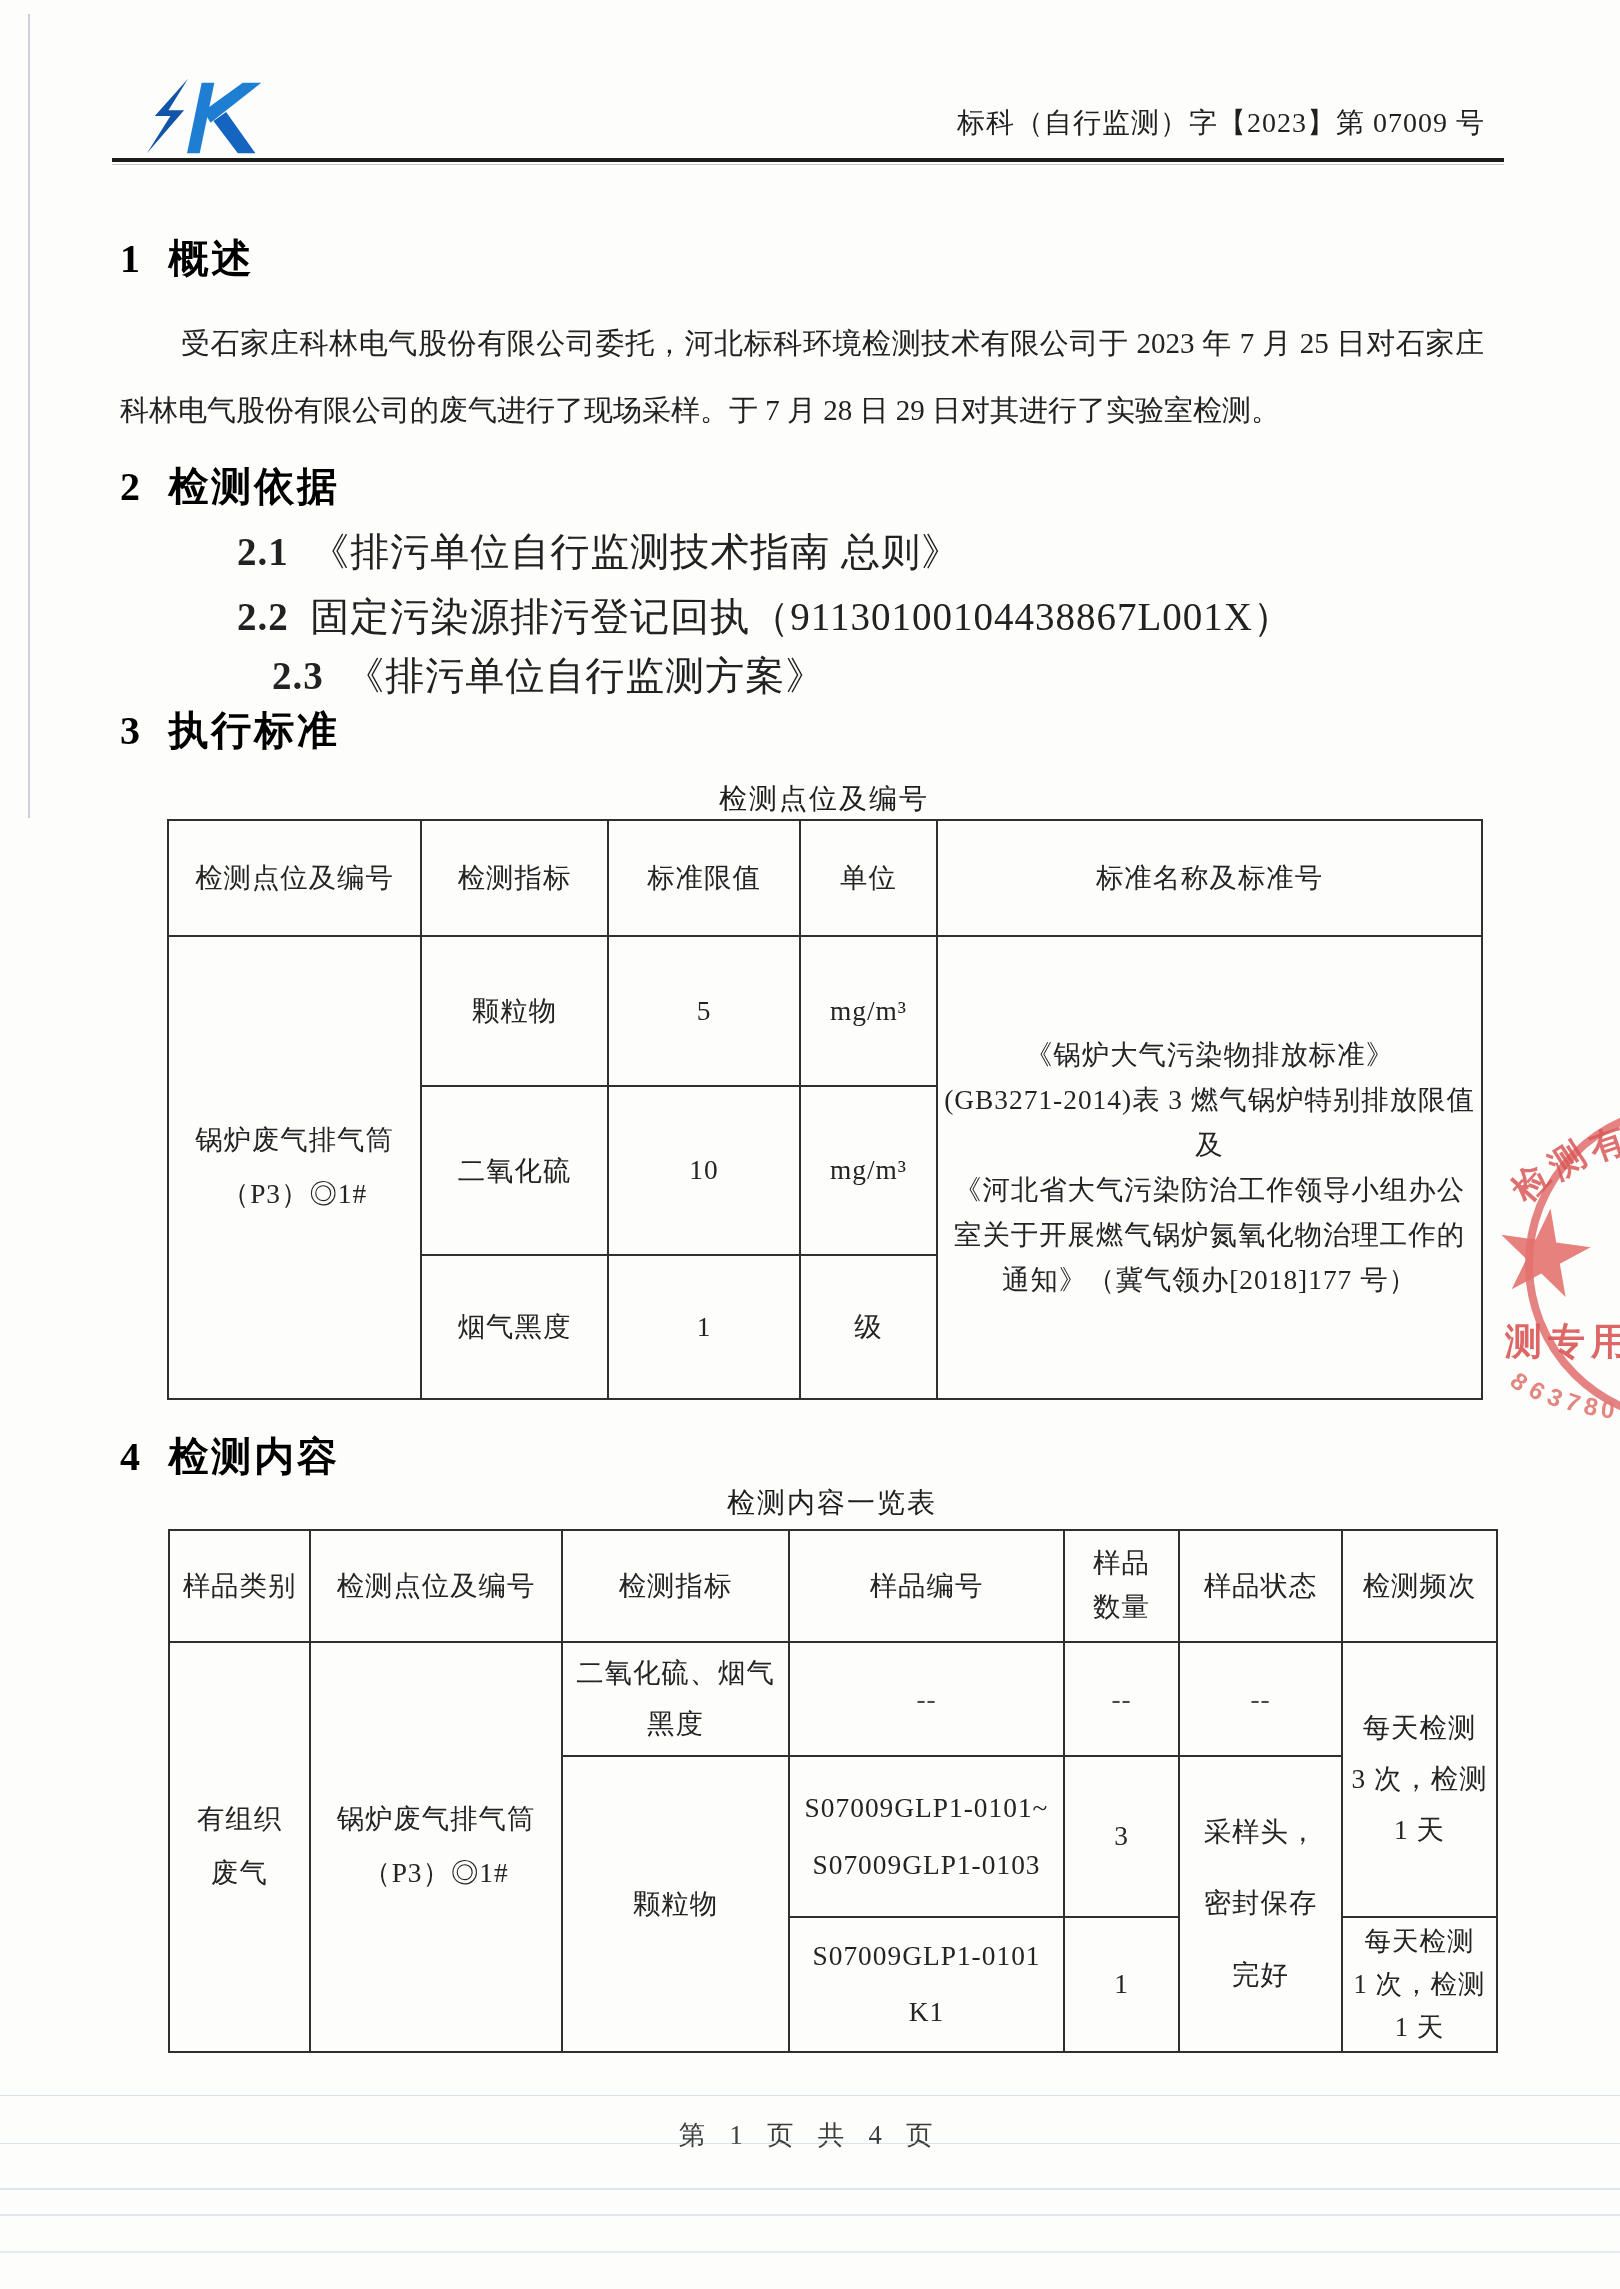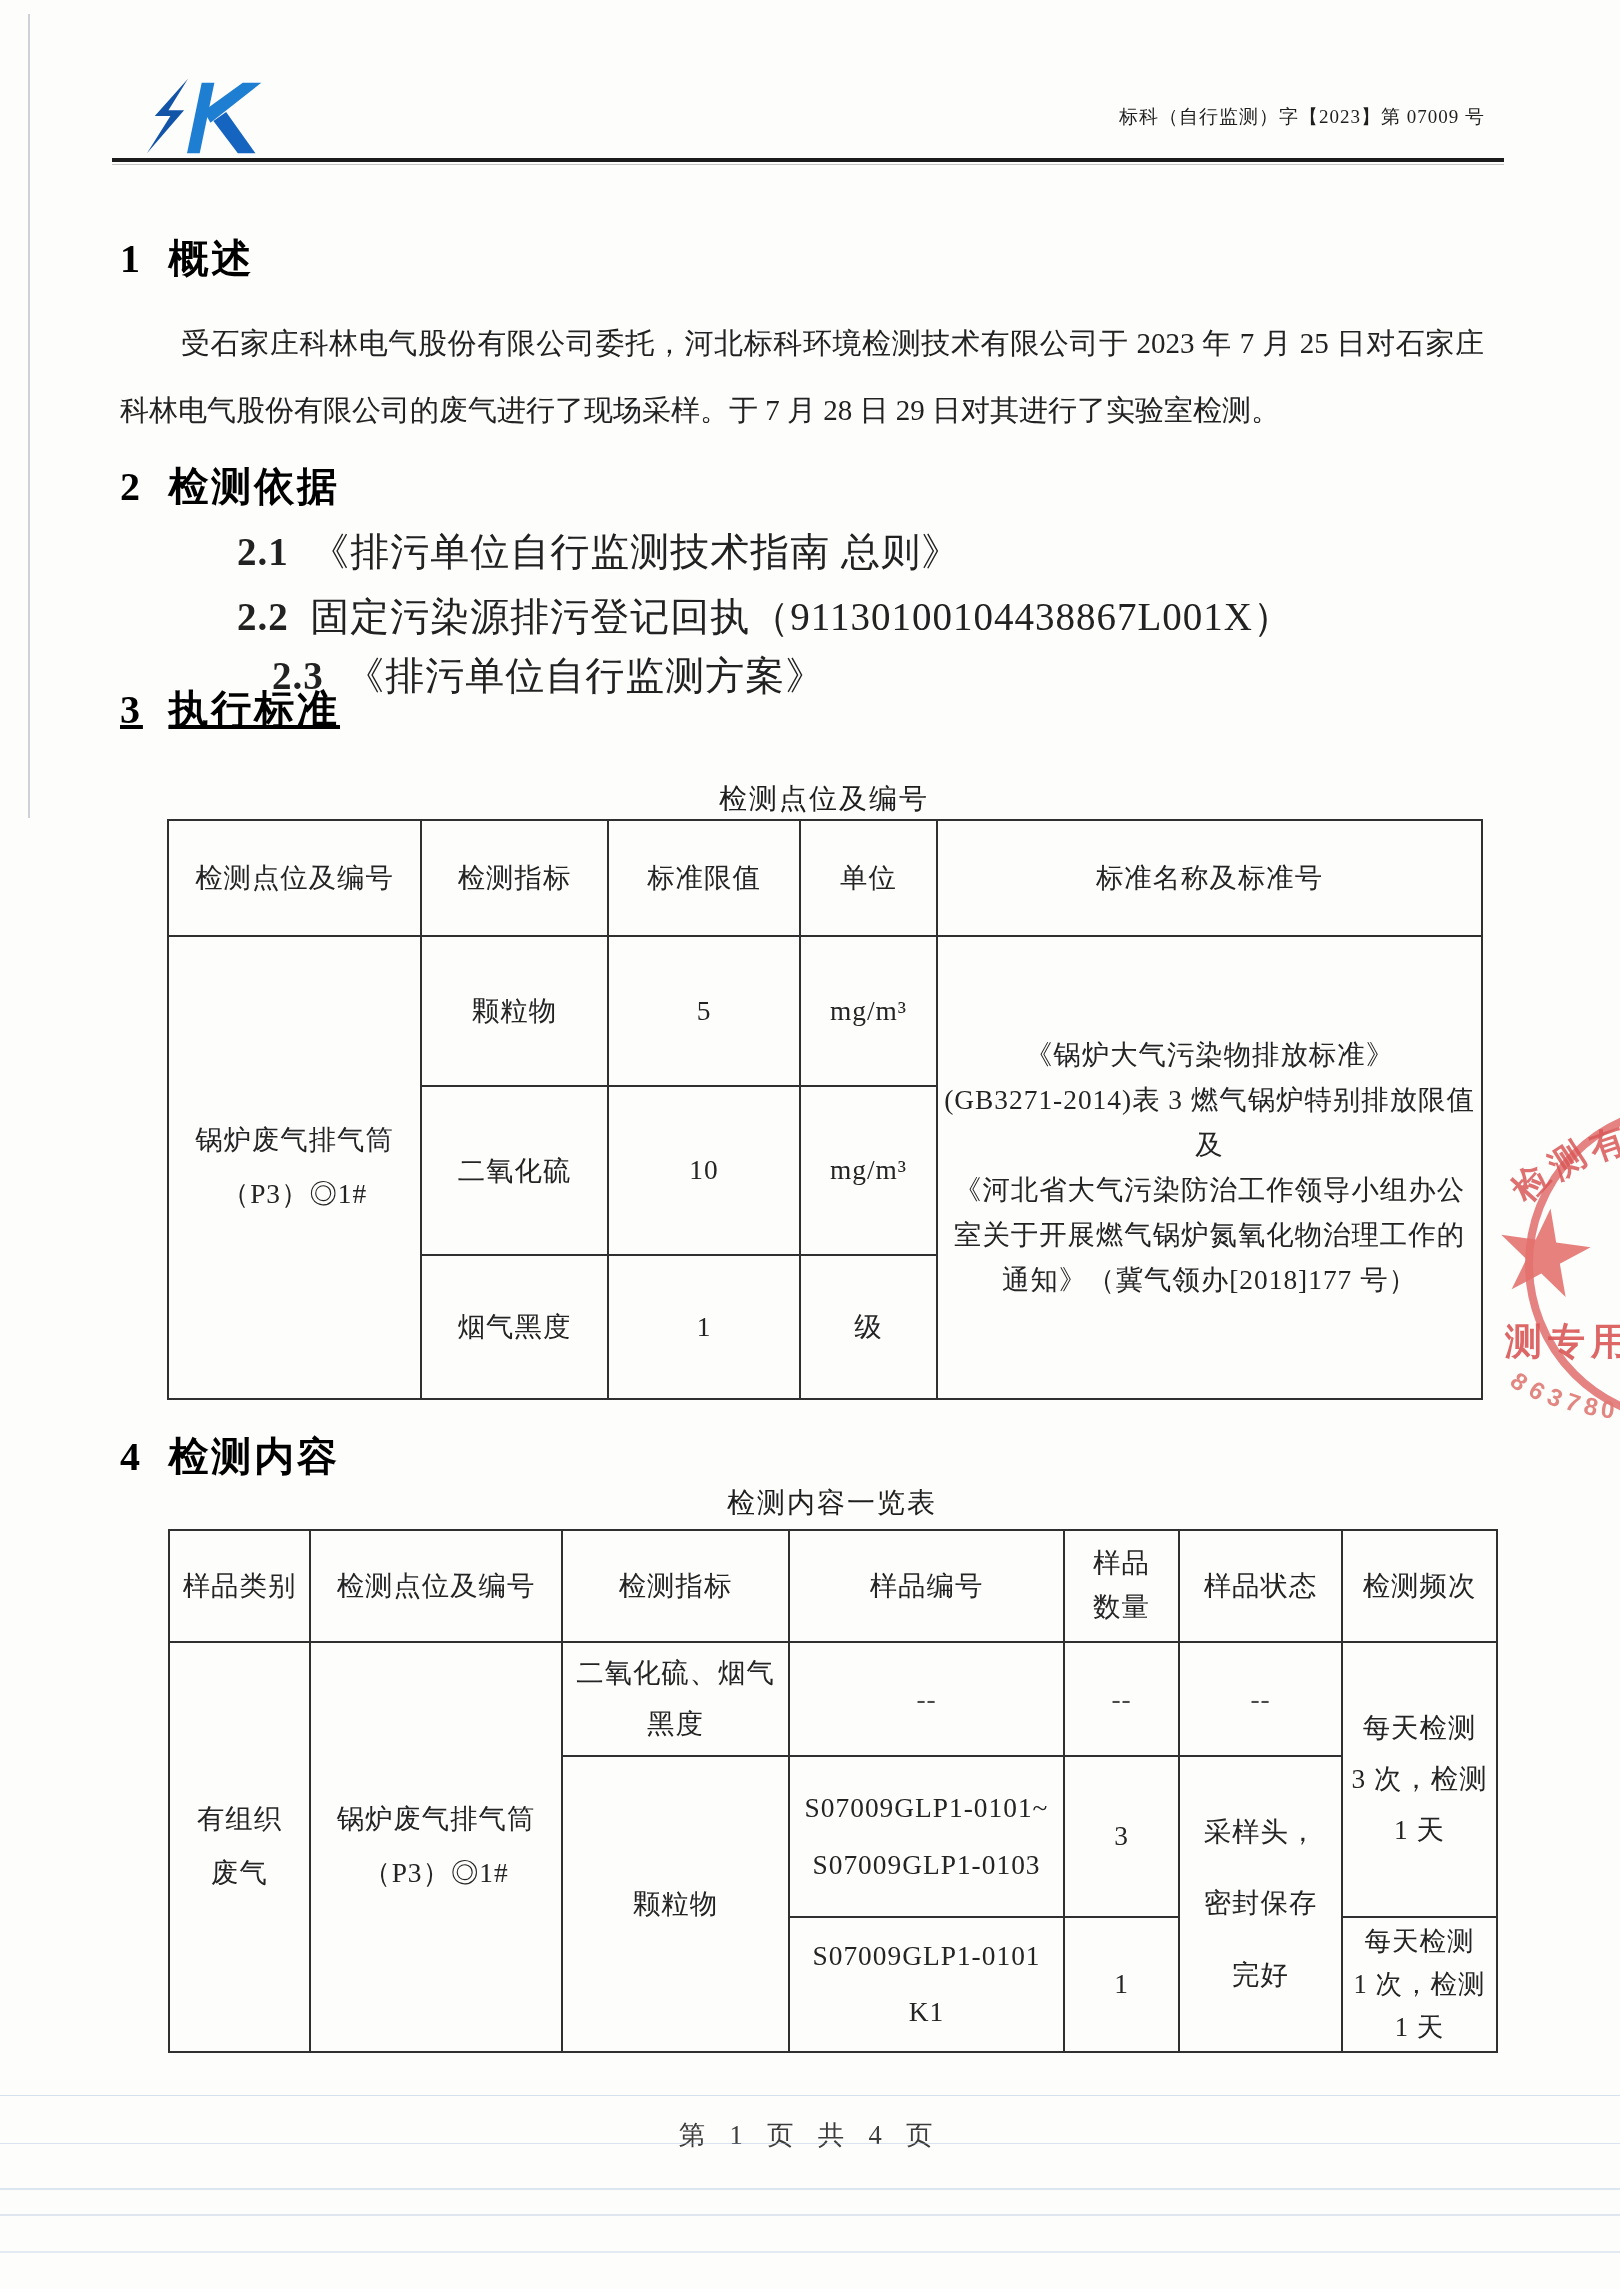--- a/index.html
+++ b/index.html
@@ -14,21 +14,21 @@
     position:relative;width:1620px;height:2290px;background:#fdfdfc;
     overflow:hidden;color:#262626;
   }
   
   .logo{position:absolute;left:145px;top:76px;width:129px;height:80px;}
   .company-name{
     position:absolute;left:290px;top:96px;font-family:"Liberation Sans",sans-serif;
     font-size:30px;color:#3b3b3b;letter-spacing:2px;
   }
   .doc-number{
-    position:absolute;right:135px;top:104px;font-size:19px;color:#1f1f1f;letter-spacing:1px;
+    position:absolute;right:135px;top:104px;font-size:28px;color:#1f1f1f;letter-spacing:1px;
   }
   .header-rule{position:absolute;left:112px;top:158px;width:1392px;height:3.9px;background:var(--rule-dark,#1c1c1c);}
   .header-rule:after{content:"";position:absolute;left:0;top:5.9px;width:100%;height:1px;background:rgba(30,30,30,.25);}
   
   .h-sec{
     position:absolute;left:120px;font-family:"Liberation Sans",sans-serif;
     font-weight:bold;font-size:40px;color:#000000;letter-spacing:2.9px;
   }
   .h-sec .h-num{margin-right:25.5px;font-family:"Liberation Serif",serif;}
   .para{
@@ -110,21 +110,21 @@
   <div class="ref-item" style="top:525px;">
     <span class="ref-num">2.1</span><span>《排污单位自行监测技术指南 总则》</span>
   </div>
   <div class="ref-item" style="top:590px;">
     <span class="ref-num">2.2</span><span>固定污染源排污登记回执（91130100104438867L001X）</span>
   </div>
   <div class="ref-item" style="top:649px;margin-left:35px;">
     <span class="ref-num">2.3</span><span>《排污单位自行监测方案》</span>
   </div>
 
-  <div class="h-sec" style="top:682px;text-decoration:underline;">
+  <div class="h-sec" style="top:703px;">
     <span class="h-num">3</span><span>执行标准</span>
   </div>
   <div class="tbl-caption" style="left:167px;top:780px;width:1314px;">检测点位及编号</div>
 
   <table class="doc" style="left:167px;top:819px;width:1314px;">
     <colgroup>
         <col style="width:253px">
         <col style="width:187px">
         <col style="width:192px">
         <col style="width:137px">

